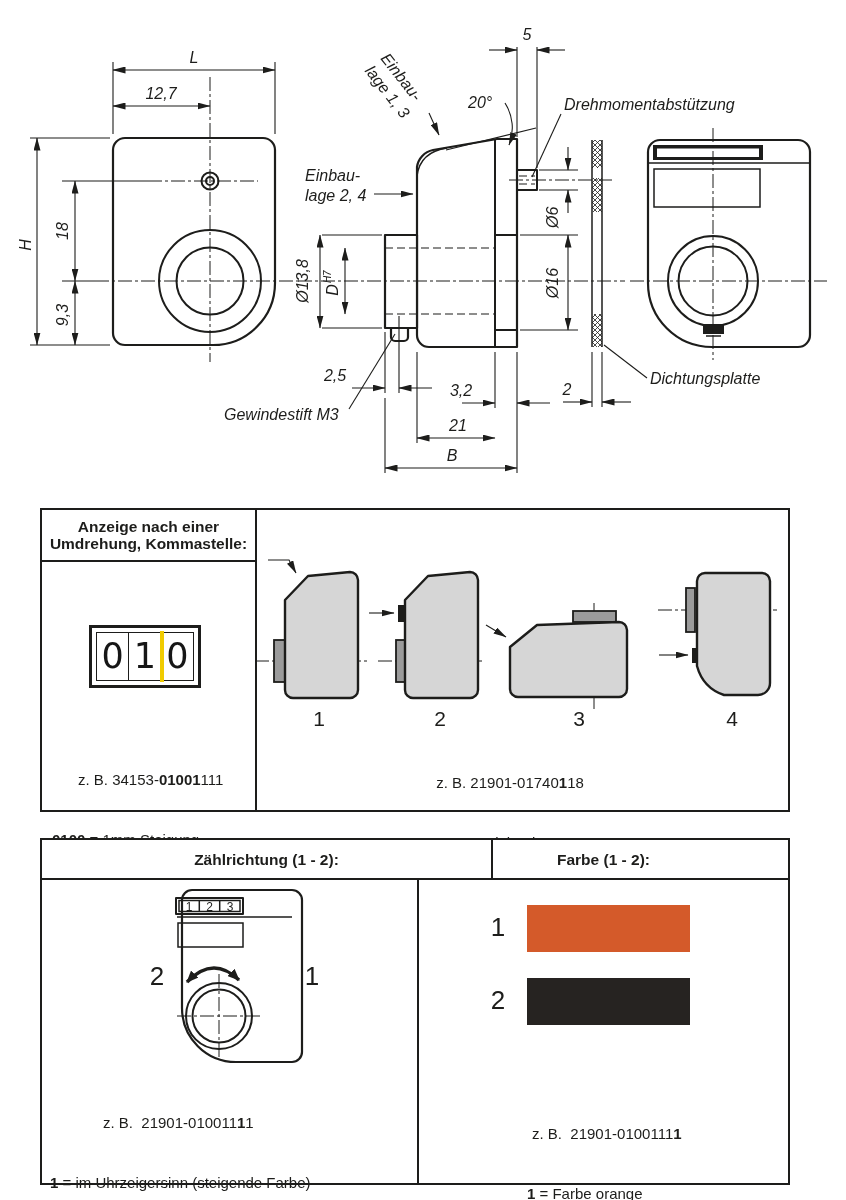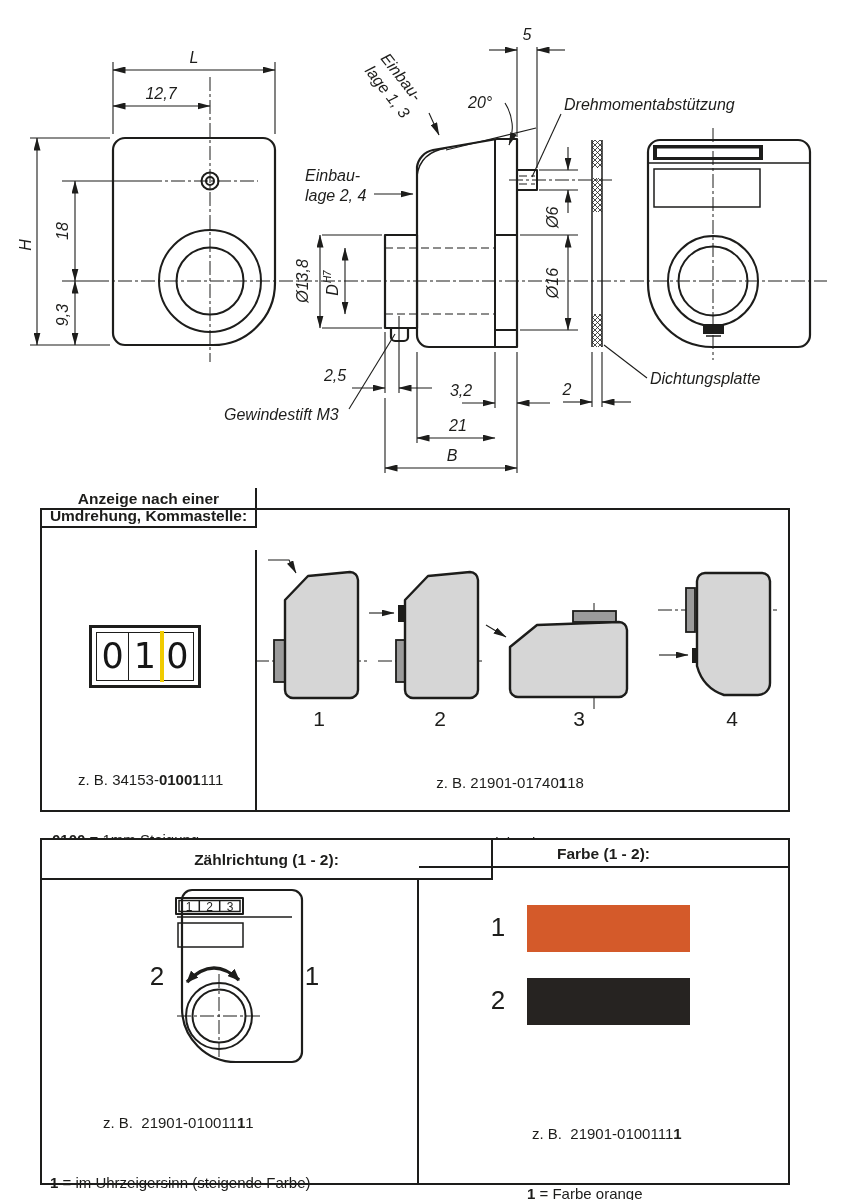--- a/index.html
+++ b/index.html
@@ -190,21 +190,21 @@
       <circle class="o2" cx="713" cy="281" r="45" stroke-width="2.2"></circle>
       <circle class="o2" cx="713" cy="281" r="34.5" stroke-width="2.2"></circle>
       <rect class="dk" x="703" y="324" width="21" height="10"></rect>
       <line class="o15" x1="706" y1="336" x2="721" y2="336"></line>
       <line class="cl" x1="713" y1="128" x2="713" y2="360"></line>
       <line class="cl" x1="630" y1="281" x2="827" y2="281"></line>
     </g>
   </svg>
 
   <div class="tbl" style="left:40px;top:508px;width:750px;height:304px;"></div>
-  <div class="hdr colrule" style="left:42px;top:488px;width:215px;height:40px;">
+  <div class="hdr colrule" style="left:42px;top:510px;width:215px;height:52px;">
     <div>Anzeige nach einer</div>
     <div>Umdrehung, Kommastelle:</div>
   </div>
   <div style="position:absolute;left:255px;top:550px;width:2px;height:260px;background:#1d1d1b;"></div>
 
   <div id="counter">
     <div class="inner">
       <div class="cell">0</div>
       <div class="cell">1</div>
       <div class="cell">0</div>
@@ -263,21 +263,21 @@
 
   <div class="leg" style="left:245px;top:733px;width:530px;text-align:center;">
     <div><span>z. B. 21901-01740</span><b>1</b><span>18</span></div>
     <div><b>1</b><span> = Einbaulage</span></div>
   </div>
 
   <div class="tbl" style="left:40px;top:838px;width:750px;height:347px;"></div>
   <div class="hdr colrule" style="left:42px;top:840px;width:451px;height:40px;">
     <div>Zählrichtung (1 - 2):</div>
   </div>
-  <div class="hdr" style="left:419px;top:840px;width:369px;height:28px;">
+  <div class="hdr" style="left:419px;top:840px;width:369px;height:40px;">
     <div>Farbe (1 - 2):</div>
   </div>
   <div style="position:absolute;left:417px;top:880px;width:2px;height:303px;background:#1d1d1b;"></div>
 
   <svg style="left:140px;top:885px;" width="235" height="190" viewBox="0 0 235 190">
     <defs>
       <marker id="ah3" refX="11" refY="5" markerWidth="12" markerHeight="10" orient="auto-start-reverse" markerUnits="userSpaceOnUse">
         <path d="M0,0 L12,5 L0,10 Z" fill="#1d1d1b"></path>
       </marker>
     </defs>

